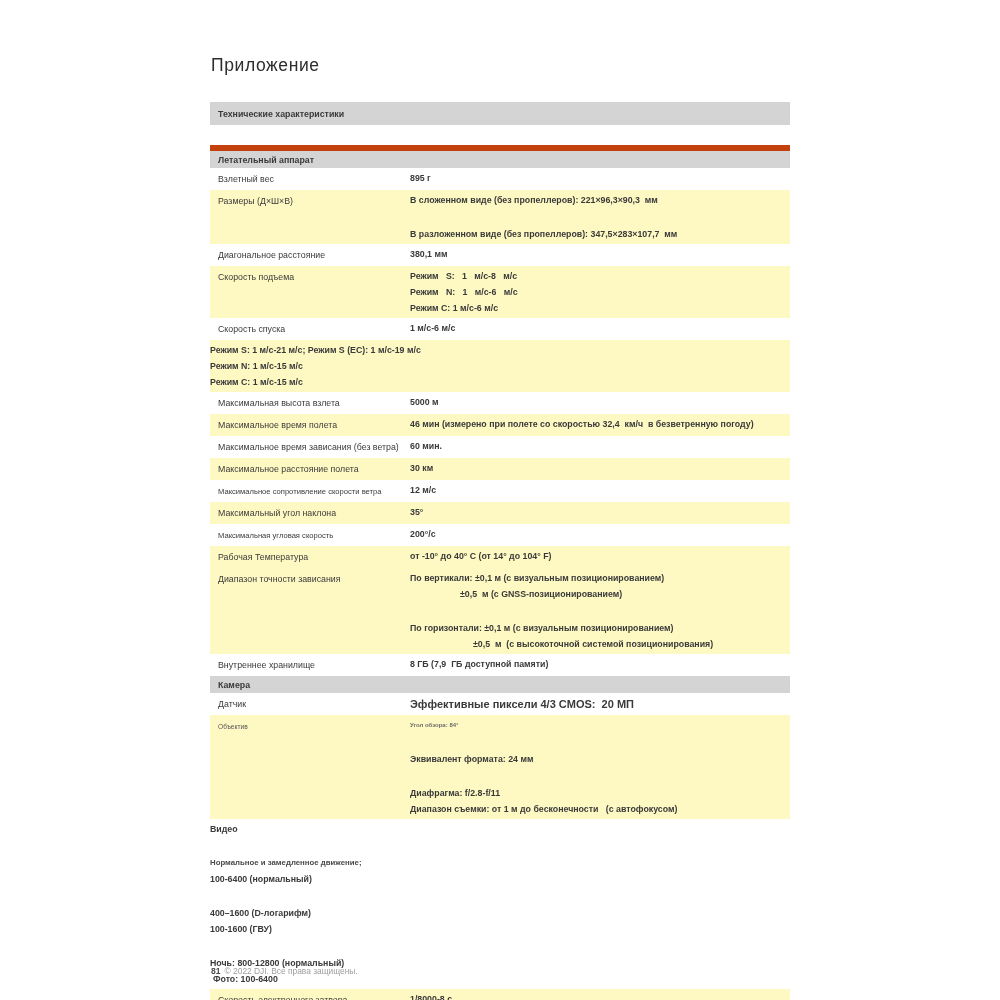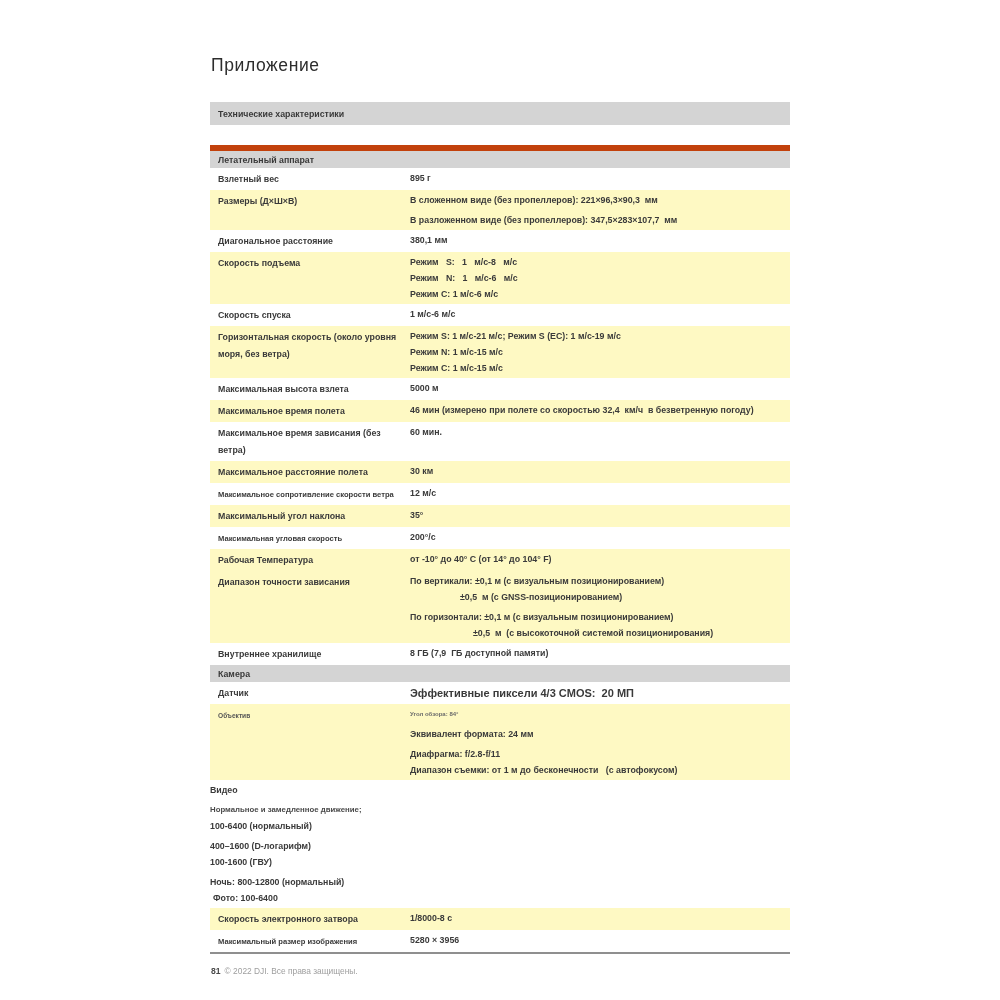--- a/index.html
+++ b/index.html
@@ -19,34 +19,34 @@
   .section-bar {
     background:#d4d4d4; padding:3.5px 0 3.5px 8px;
     font-size:8.8px; font-weight:700; color:#3a3a3a;
   }
 
   .row { display:flex; padding:2px 0; }
   .row.shaded { background:#fef9c3; }
 
   .label {
     width:200px; padding-left:8px; padding-top:1px; flex-shrink:0;
-    font-size:8.8px; font-weight:700; line-height:17px; color:#3a3a3a;
+    font-size:8.8px; font-weight:400; line-height:17px; color:#3a3a3a;
   }
   .label.small { font-size:7.6px; }
   .label.tiny  { font-size:6.6px; color:#565656; }
 
   .value { flex:1; padding-right:4px; }
   .vline {
     font-size:8.8px; font-weight:700; line-height:16px;
     color:#3a3a3a; white-space:pre-wrap;
   }
   .vline.small { font-size:7.8px; color:#4a4a4a; }
   .vline.tiny  { font-size:6px; color:#6a6a6a; }
   .vline.large { font-size:11px; line-height:18px; }
-  .vline.gap   { margin-top:4px; }
+  .vline.gap   { margin-top:18px; }
 
   .footer { position:absolute; left:1px; top:960px; width:560px; white-space:nowrap; }
   .footer .pagenum { font-size:8.6px; font-weight:700; color:#4a4a4a; }
   .footer .copyright { font-size:8.4px; font-weight:400; color:#9e9e9e; margin-left:4px; }
 </style>
 </head>
 <body>
 
 <div class="page">
 
@@ -85,21 +85,20 @@
           <div class="vline">Режим C: 1 м/с-6 м/с</div>
         </div>
       </div>
       <div class="row">
         <div class="label">Скорость спуска</div>
         <div class="value">
           <div class="vline">1 м/с-6 м/с</div>
         </div>
       </div>
       <div class="row shaded">
-        <div class="label">Горизонтальная скорость (около уровня моря, без ветра)</div>
         <div class="value">
           <div class="vline">Режим S: 1 м/с-21 м/с; Режим S (ЕС): 1 м/с-19 м/с</div>
           <div class="vline">Режим N: 1 м/с-15 м/с</div>
           <div class="vline">Режим C: 1 м/с-15 м/с</div>
         </div>
       </div>
       <div class="row">
         <div class="label">Максимальная высота взлета</div>
         <div class="value">
           <div class="vline">5000 м</div>

